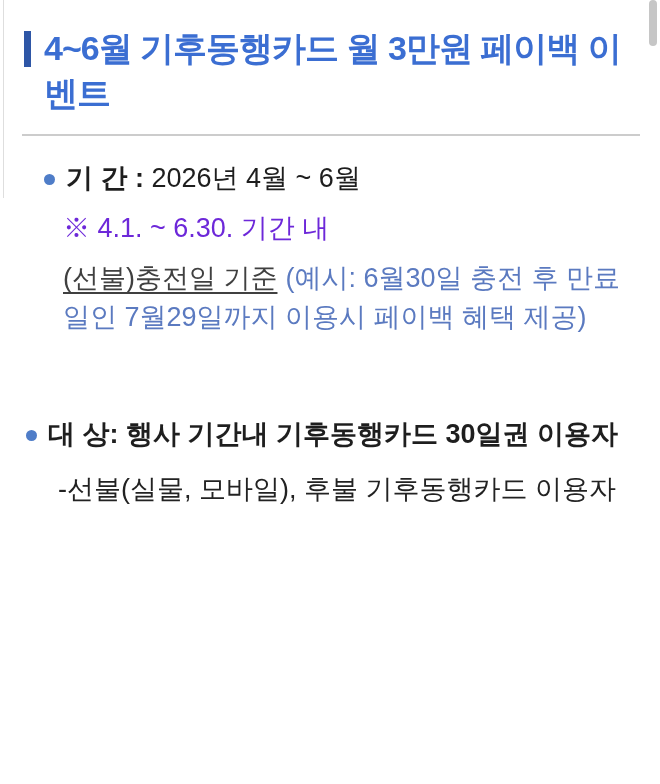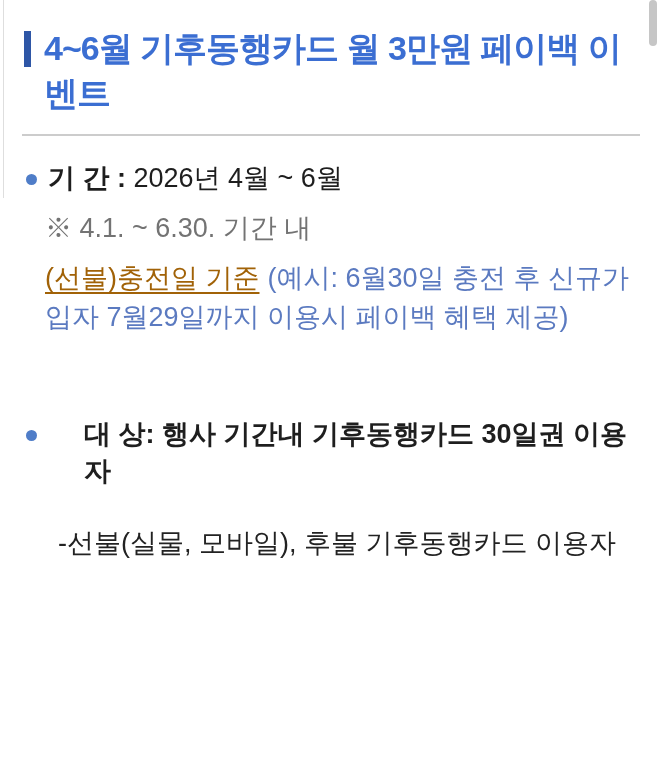--- a/index.html
+++ b/index.html
@@ -33,30 +33,30 @@
   }
   .divider{height:2px;background:#cccccc;border:0;margin:18px 20px 0 22px;}
   
   .bullet-row{display:flex;align-items:flex-start;margin:0 16px 0 24px;}
   .bullet{
     flex:0 0 auto;width:11px;height:11px;border-radius:50%;
     background:#4f7dc8;margin:14px 11px 0 2px;
   }
   .bullet-text{margin:0;font-size:27px;line-height:1.4;color:#1e1e1e;}
   .bullet-text .lbl{font-weight:700;}
-  .bullet-text.bold{font-weight:700;margin-left:36px;}
+  .bullet-text.bold{font-weight:700;}
   
-  .period{margin-top:24px;}
-  .note{margin:12px 20px 0 45px;font-size:27px;line-height:1.4;color:#737373;}
+  .period{margin-top:24px;padding-left:18px;}
+  .note{margin:12px 20px 0 45px;font-size:27px;line-height:1.4;color:#6d28d9;}
   .rule-para{margin:12px 18px 0 45px;font-size:27px;line-height:1.45;}
-  .term{color:#a16207;text-decoration:underline;text-underline-offset:5px;text-align:right;}
+  .term{color:#404040;text-decoration:underline;text-underline-offset:5px;text-align:right;}
   .example{color:#5b7ac0;margin-left:8px;}
   
   .target{margin-top:78px;}
-  .item{margin:34px 20px 0 58px;font-size:27px;line-height:1.4;color:#222222;}
+  .item{margin:18px 20px 0 58px;font-size:27px;line-height:1.4;color:#222222;}
   .note2{margin:16px 20px 0 68px;font-size:27px;line-height:1.4;color:#222222;}
 </style>
 </head>
 <body>
 
 <div class="page">
 
   <div class="left-edge"></div>
   <div class="scrollbar-thumb"></div>
 
@@ -67,21 +67,21 @@
 
   <hr class="divider">
 
   <section class="period">
     <div class="bullet-row">
       <span class="bullet"></span>
       <p class="bullet-text"><span class="lbl">기 간 :</span> <span>2026년 4월 ~ 6월</span></p>
     </div>
     <p class="note">※ 4.1. ~ 6.30. 기간 내</p>
     <p class="rule-para">
-      <span class="term">(선불)충전일 기준</span><span class="example">(예시: 6월30일 충전 후 신규가입자 7월29일까지 이용시 페이백 혜택 제공)</span>
+      <span class="term">(선불)충전일 기준</span><span class="example">(예시: 6월30일 충전 후 만료일인 7월29일까지 이용시 페이백 혜택 제공)</span>
     </p>
   </section>
 
   <section class="target">
     <div class="bullet-row">
       <span class="bullet"></span>
       <p class="bullet-text bold"><span class="lbl">대 상:</span> <span>행사 기간내 기후동행카드 30일권 이용자</span></p>
     </div>
     <p class="item">-선불(실물, 모바일), 후불 기후동행카드 이용자</p>
 

